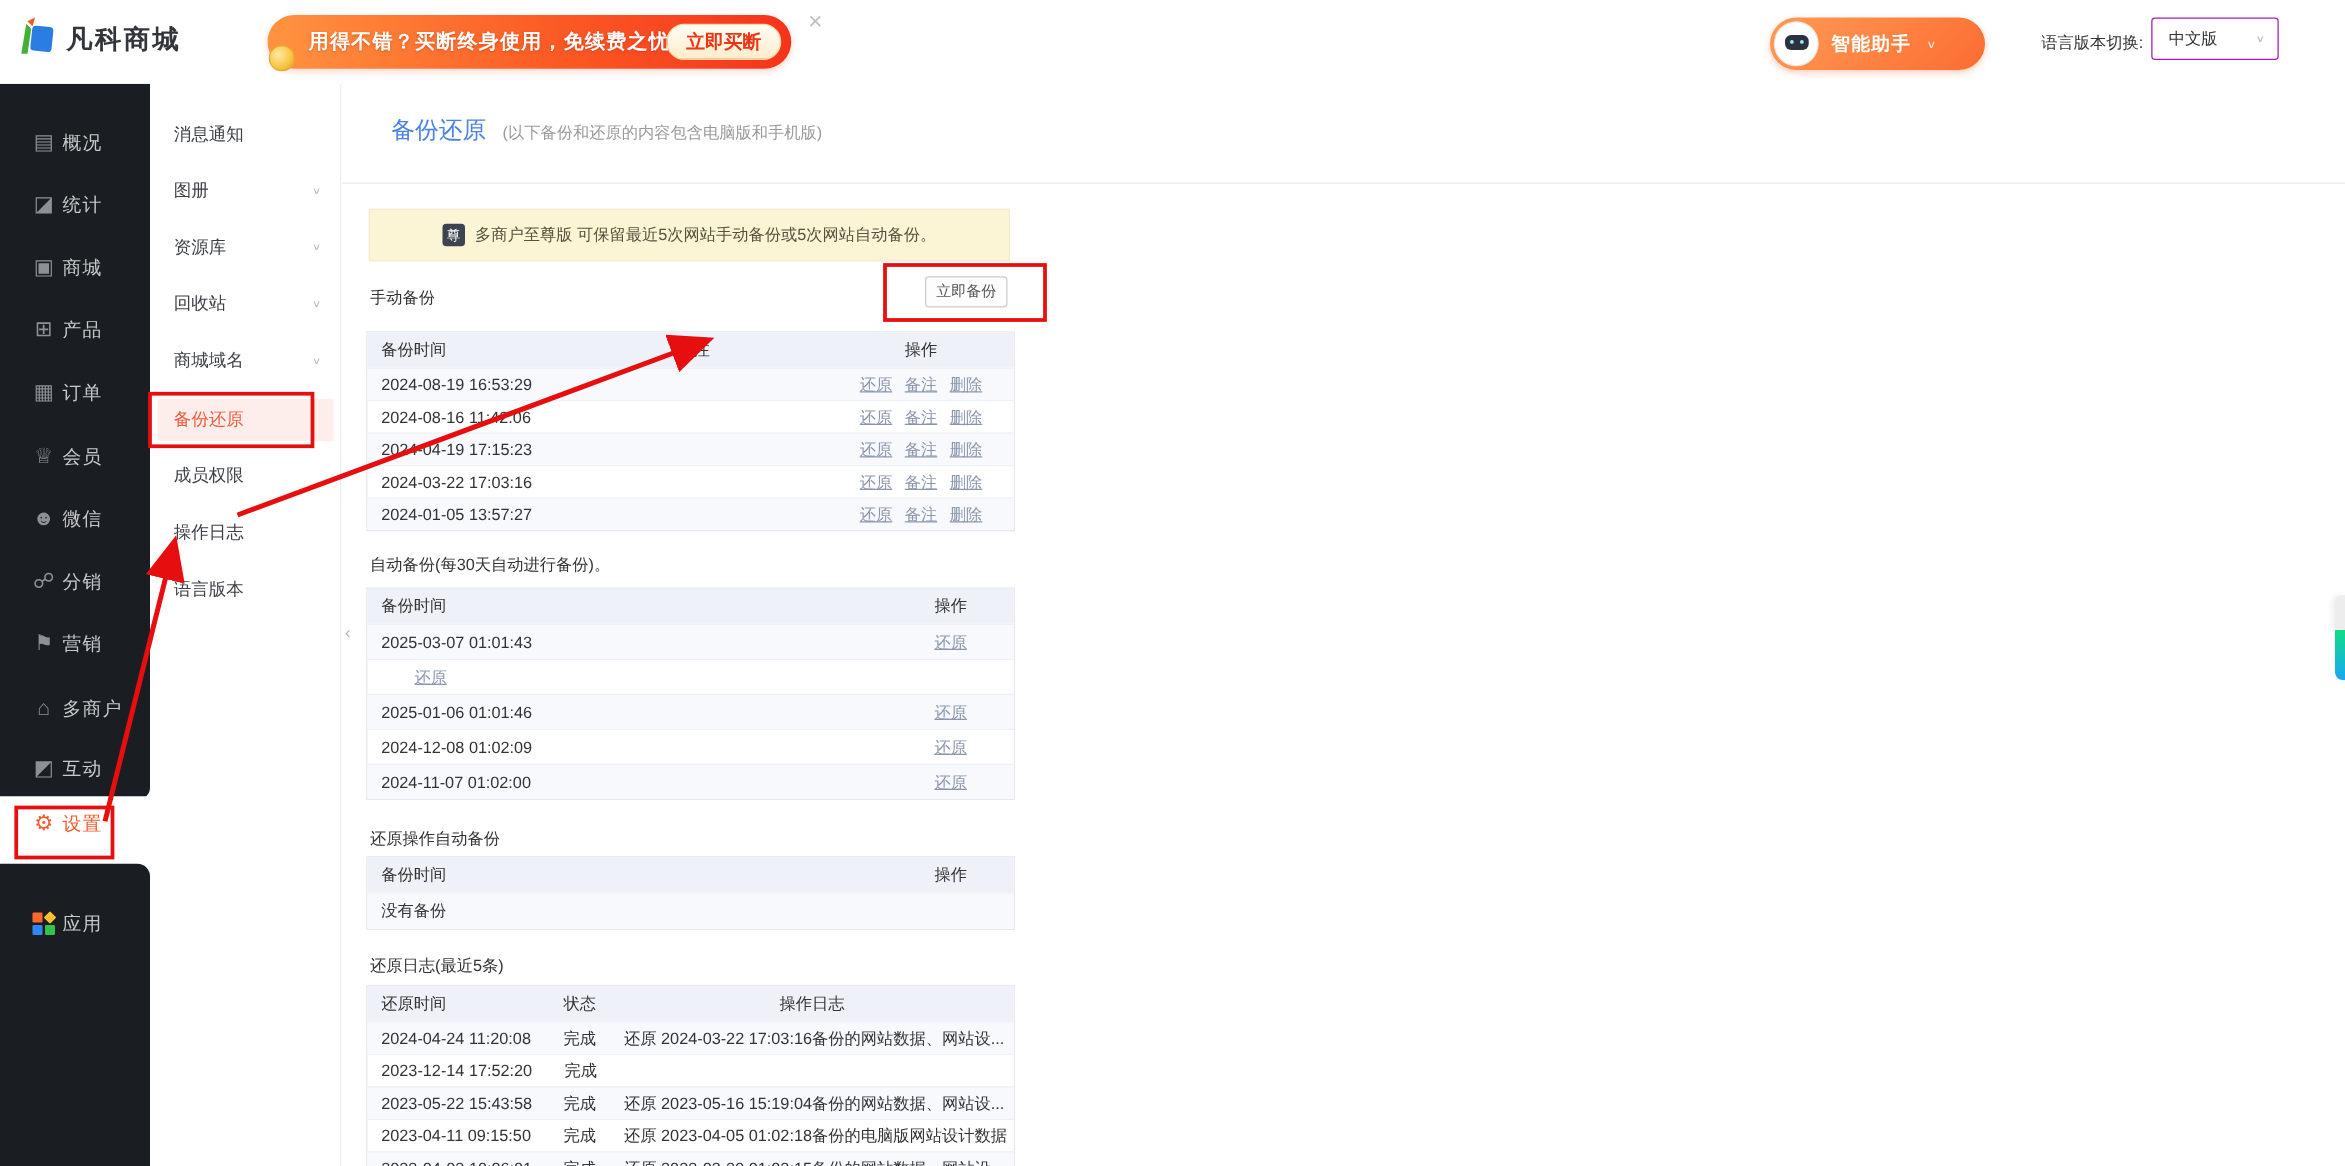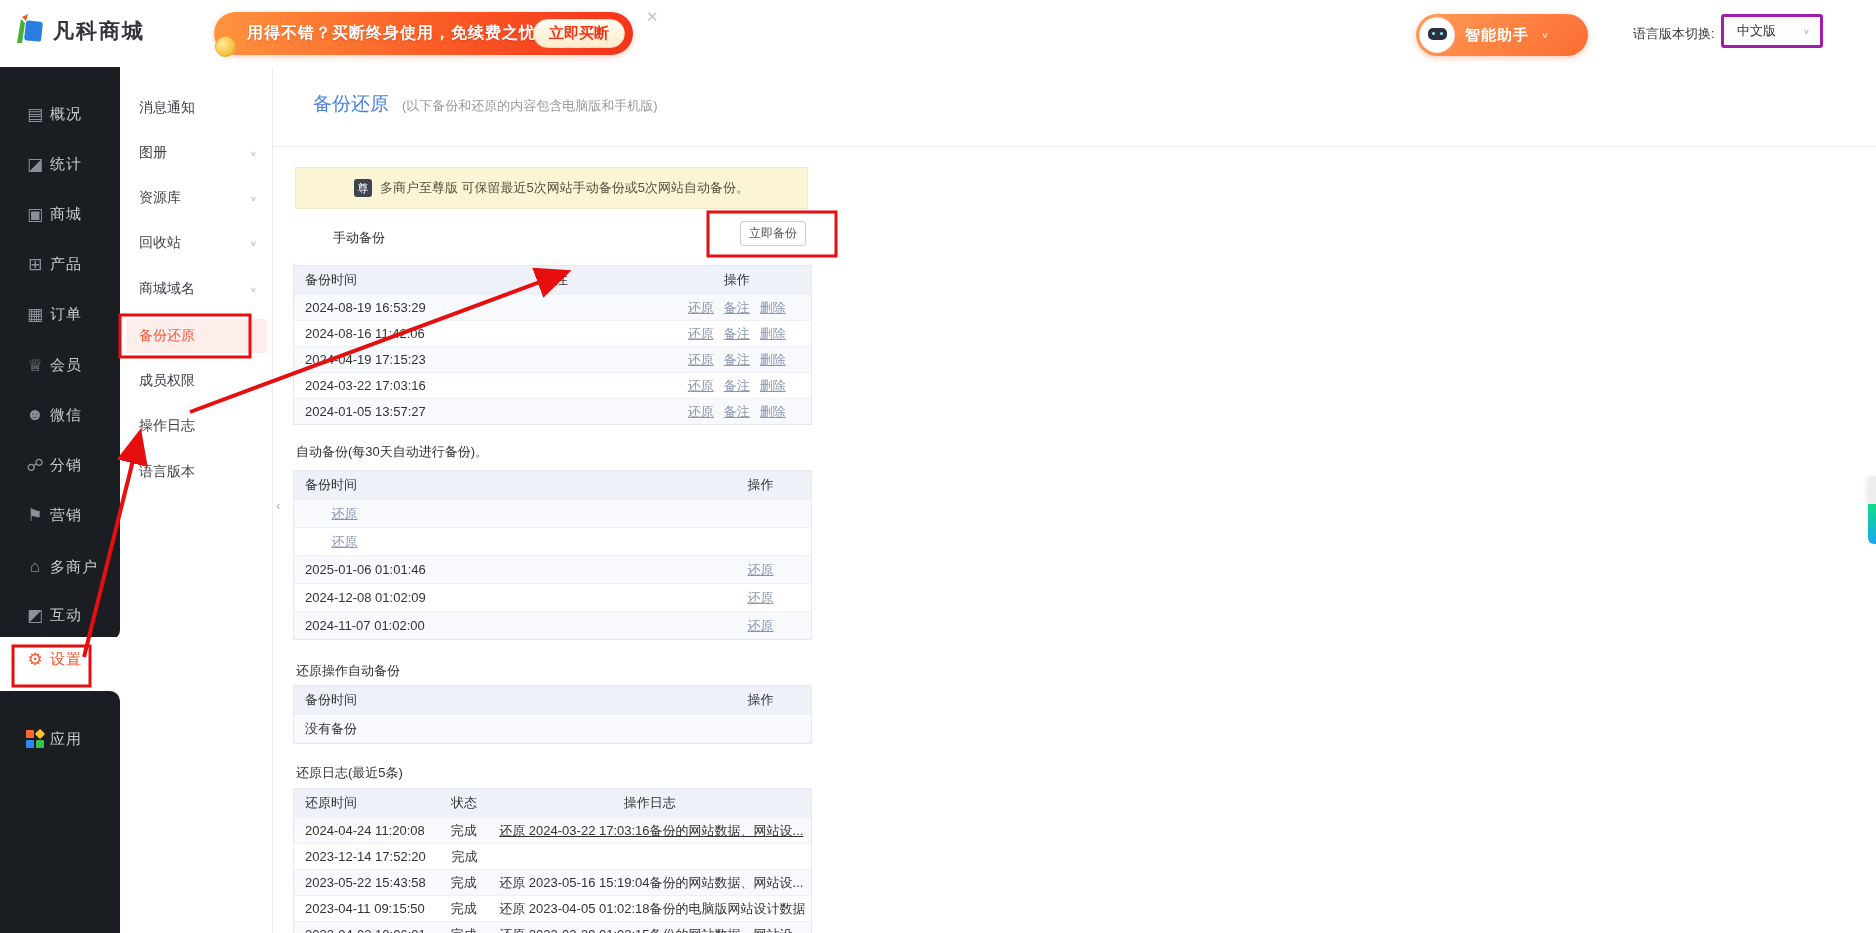--- a/index.html
+++ b/index.html
@@ -25,21 +25,21 @@
   .assistant { position:absolute; left:1416px; top:14px; width:172px; height:42px; border-radius:21px;
     background:linear-gradient(135deg,#ff9b55,#fc6c31); display:flex; align-items:center; cursor:pointer;
     box-shadow:0 2px 6px rgba(250,110,50,.35); }
   .bot { position:relative; width:36px; height:36px; border-radius:50%; background:#fff; margin-left:3px;
     border:1px solid #f4e4da; }
   .bot-head { position:absolute; left:8px; top:10px; width:19px; height:12px; border-radius:5px; background:#2c3140; }
   .bot-eye { position:absolute; top:4px; width:3px; height:3px; border-radius:50%; background:#8ef0ff; }
   .assistant-label { color:#fff; font-size:15px; font-weight:bold; margin-left:10px; letter-spacing:1px; }
   .assistant-caret { color:#ffe3d2; font-size:11px; margin-left:12px; transform:scaleY(.8); }
   .lang-label { position:absolute; left:1633px; top:25px; font-size:13px; color:#333; }
-  .lang-select { position:absolute; left:1721px; top:14px; width:102px; height:34px; border:3px solid #a21caf;
+  .lang-select { position:absolute; left:1721px; top:14px; width:102px; height:34px; border:1px solid #a21caf;
     border-radius:3px; display:flex; align-items:center; justify-content:space-between; padding:0 10px 0 13px;
     font-size:13px; color:#333; cursor:pointer; background:#fff; }
   .lang-caret { color:#b6b9bf; font-size:10px; transform:scaleY(.8); }
 
   
   .sidebar { position:absolute; left:0; top:67px; width:120px; bottom:0; background:#fff; z-index:4; }
   .side-block { position:absolute; left:0; width:120px; background:#1a1d21; }
   .side-block.top { top:0; height:573px; border-bottom-right-radius:10px; }
   .side-block.bottom { top:624px; bottom:0; border-top-right-radius:10px; }
   .nav-item { position:absolute; left:0; width:120px; height:34px; display:flex; align-items:center; cursor:pointer; }
@@ -242,21 +242,21 @@
   <div class="main">
     <div class="page-title">备份还原</div>
     <div class="page-subtitle">(以下备份和还原的内容包含电脑版和手机版)</div>
     <div class="title-divider"></div>
 
     <div class="notice">
       <span class="notice-badge">尊</span>
       <span class="notice-text">多商户至尊版 可保留最近5次网站手动备份或5次网站自动备份。</span>
     </div>
 
-    <div class="section-label" style="left:22px; top:162px;margin-left:37px;">手动备份</div>
+    <div class="section-label" style="left:22px; top:162px;">手动备份</div>
     <div class="backup-now-btn">立即备份</div>
     <div class="tbl" id="manual-table" style="left:19px; top:198px; width:519px;">
         <div class="tr head">
           <div class="td left" style="width: 154px;">备份时间</div>
           <div class="td center" style="width: 216px;">备注</div>
           <div class="td center" style="width: 149px;">操作</div>
         </div>
         <div class="tr body odd" style="height: 26px;">
           <div class="td left" style="width: 154px;">2024-08-19 16:53:29</div>
           <div class="td center" style="width: 216px;"></div>
@@ -304,20 +304,21 @@
         </div>
       </div>
 
     <div class="section-label" style="left:22px; top:376px;">自动备份(每30天自动进行备份)。</div>
     <div class="tbl" id="auto-table" style="left:19px; top:403px; width:519px;">
         <div class="tr head">
           <div class="td left" style="width: 416px;">备份时间</div>
           <div class="td center" style="width: 101px;">操作</div>
         </div>
         <div class="tr body odd" style="height: 28px;">
+          <div class="td left" style="width: 416px;">2025-03-07 01:01:43</div>
           <div class="td center" style="width: 101px;">
             <span class="tbl-link">还原</span>
           </div>
         </div>
         <div class="tr body" style="height: 28px;">
           <div class="td center" style="width: 101px;">
             <span class="tbl-link">还原</span>
           </div>
         </div>
         <div class="tr body odd" style="height: 28px;">
@@ -354,21 +355,21 @@
     <div class="section-label" style="left:22px; top:697px;">还原日志(最近5条)</div>
     <div class="tbl" id="log-table" style="left:19px; top:721px; width:519px;">
         <div class="tr head">
           <div class="td left" style="width: 146px;">还原时间</div>
           <div class="td center" style="width: 49px;">状态</div>
           <div class="td center" style="width: 324px;">操作日志</div>
         </div>
         <div class="tr body odd" style="height: 26px;">
           <div class="td left" style="width: 146px;">2024-04-24 11:20:08</div>
           <div class="td center" style="width: 49px;">完成</div>
-          <div class="td left" style="width: 324px; text-decoration: underline;">还原 2024-03-22 17:03:16备份的网站数据、网站设...</div>
+          <div class="td left" style="width: 324px;">还原 2024-03-22 17:03:16备份的网站数据、网站设...</div>
         </div>
         <div class="tr body" style="height: 26px;">
           <div class="td left" style="width: 146px;">2023-12-14 17:52:20</div>
           <div class="td center" style="width: 49px;">完成</div>
         </div>
         <div class="tr body odd" style="height: 26px;">
           <div class="td left" style="width: 146px;">2023-05-22 15:43:58</div>
           <div class="td center" style="width: 49px;">完成</div>
           <div class="td left" style="width: 324px;">还原 2023-05-16 15:19:04备份的网站数据、网站设...</div>
         </div>

